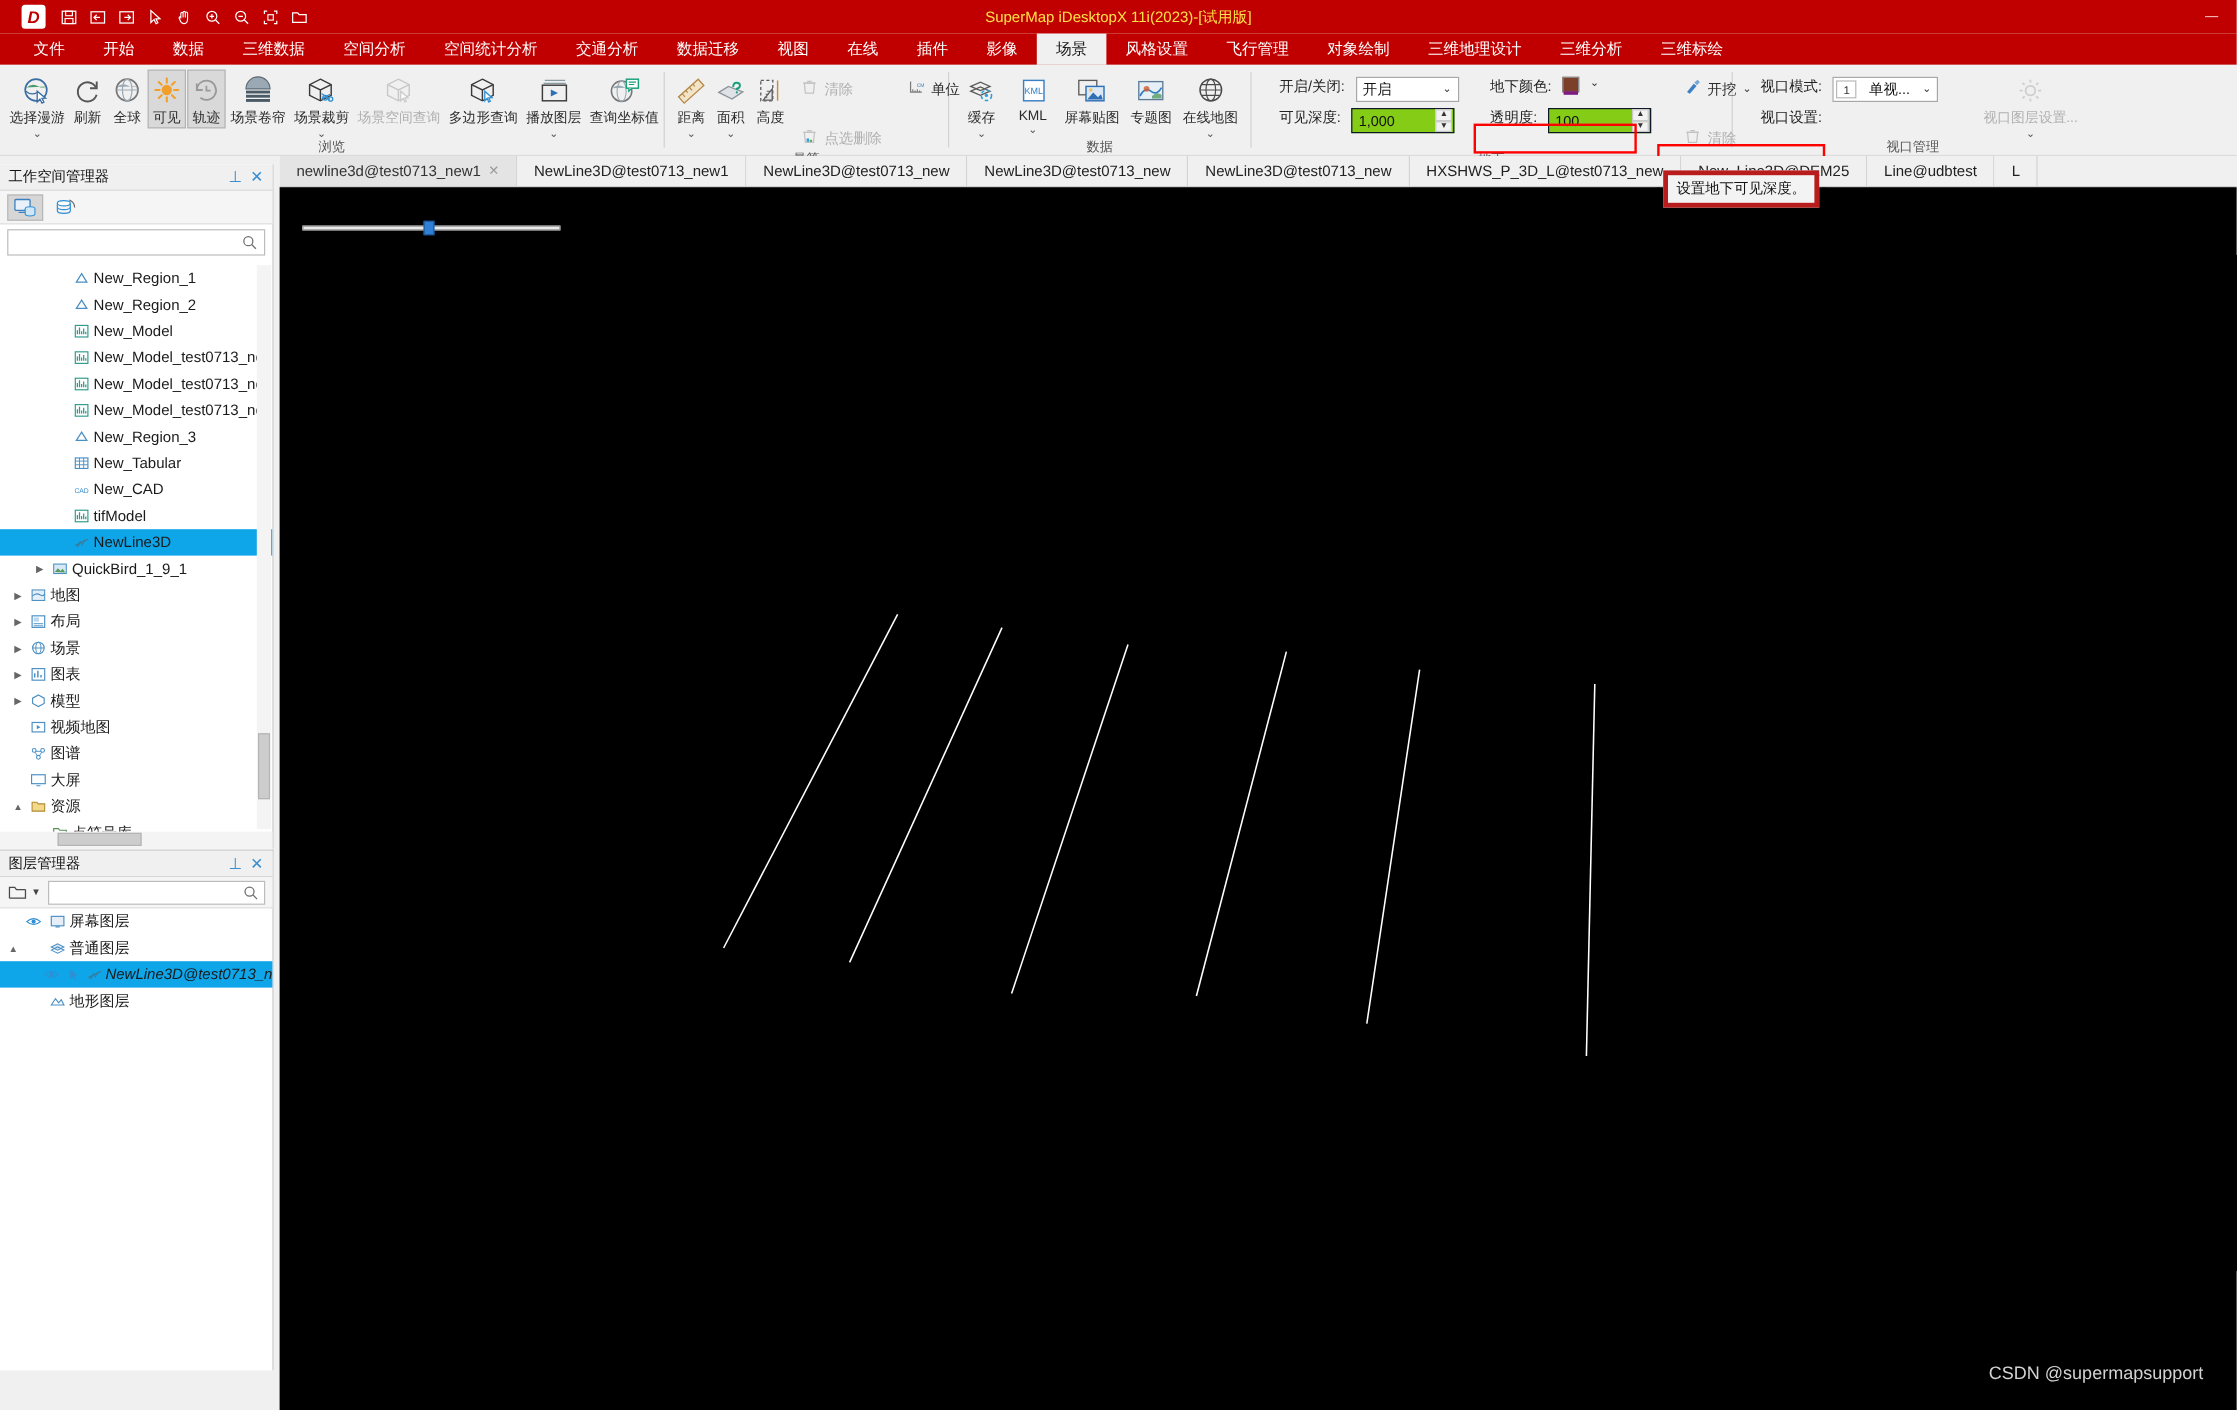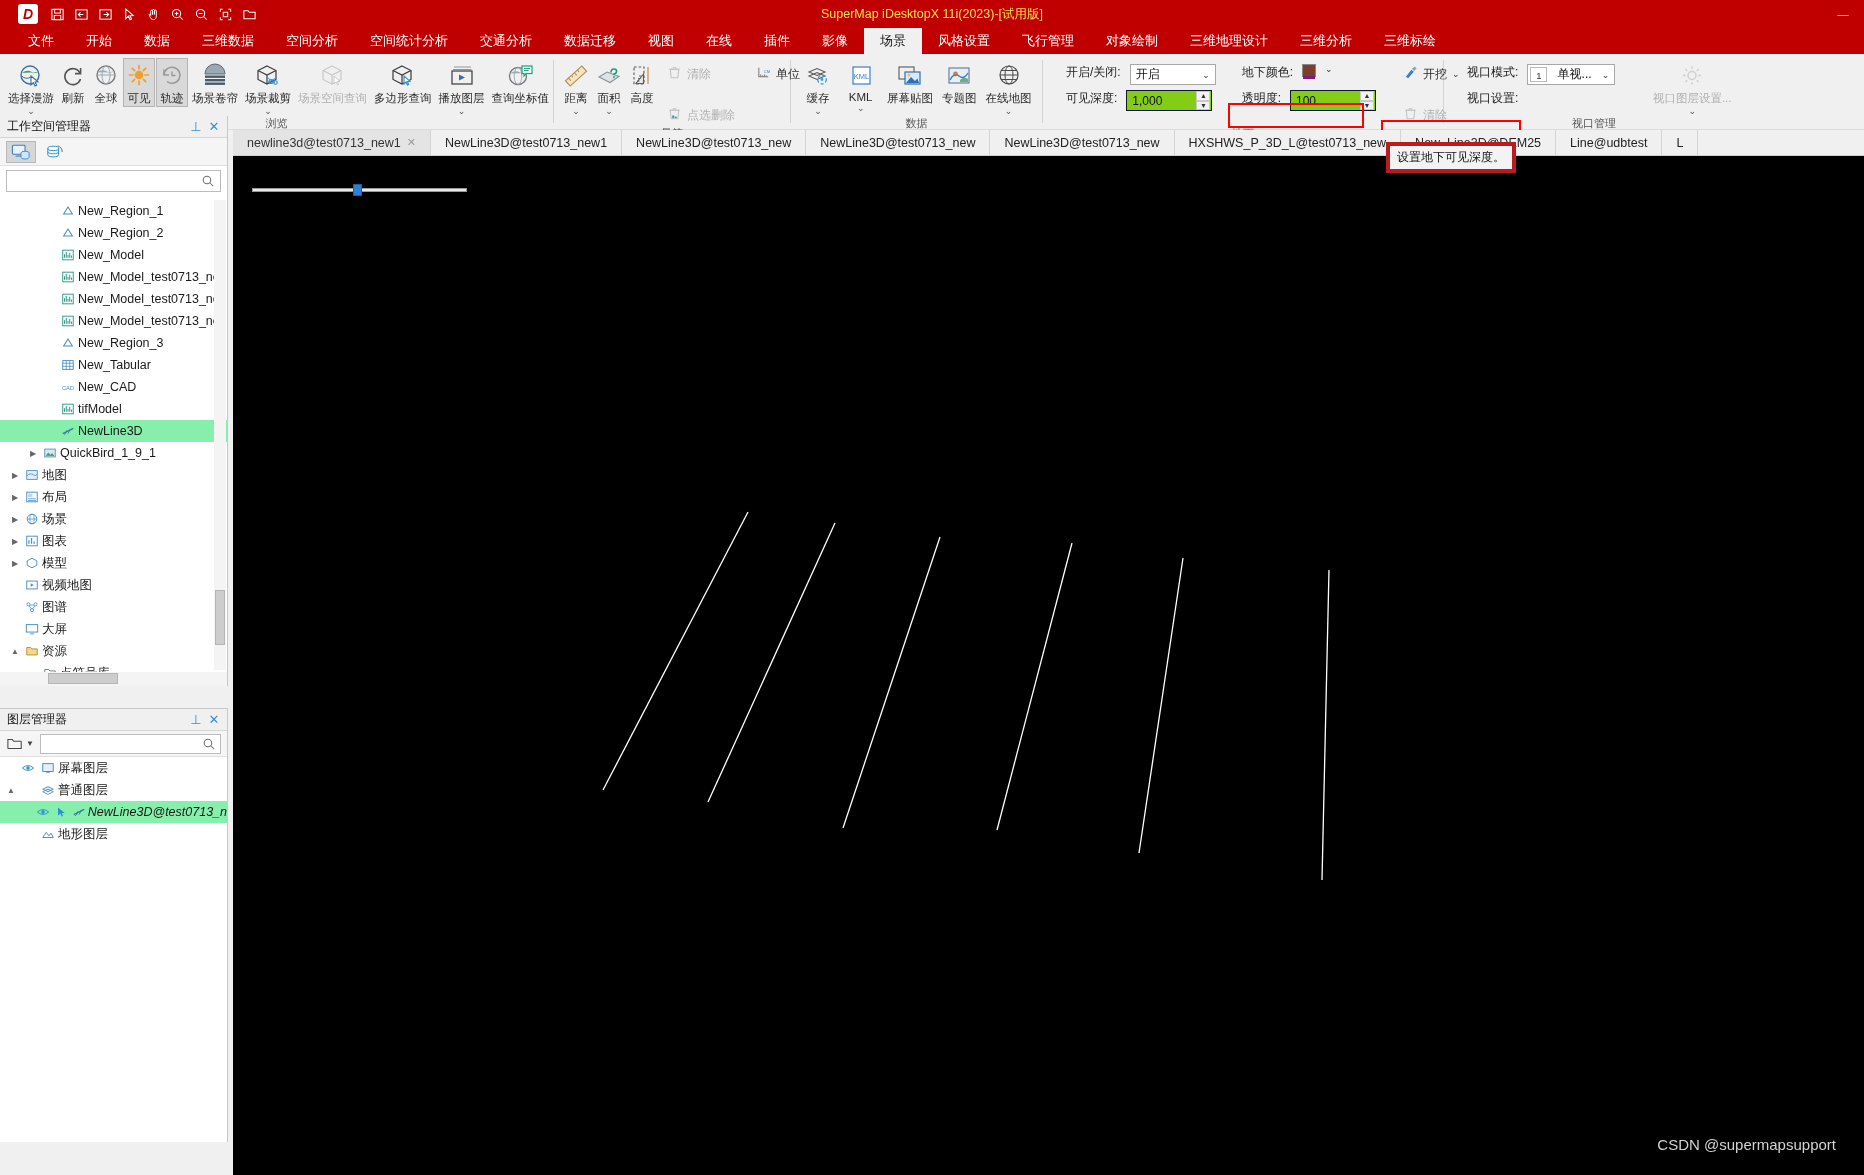--- a/index.html
+++ b/index.html
@@ -104,21 +104,21 @@
   .redbox { position:absolute; border:2px solid #ff0000; pointer-events:none; }
   .tooltip {
     position:absolute; background:#f3f3f3; border:4px solid #b91c1c;
     font-size:12px; color:#111; padding:3px 7px; white-space:nowrap; z-index:40;
   }
   .swatch { width:14px; height:13px; border:1px solid #888; background:#7b3f2a; position:relative; }
   .swatch::after { content:''; position:absolute; left:0; right:0; bottom:-3px; height:3px; background:#7e1b7e; }
 
   
   .panel-ws {
-    position:absolute; left:0; top:116px; width:228px; height:570px;
+    position:absolute; left:0; top:137px; width:228px; height:570px;
     background:#ffffff; border-right:1px solid #c8c8c8;
   }
   .panel-head {
     height:22px; background:#f0f0f0; border-bottom:1px solid #d5d5d5;
     display:flex; align-items:center; padding:0 4px 0 7px;
   }
   .panel-head .ttl { font-size:12px; color:#111; flex:1; }
   .panel-head .pin, .panel-head .cls {
     width:18px; text-align:center; color:#3a8fd0; font-size:13px; cursor:pointer;
   }
@@ -130,21 +130,21 @@
   .ws-tb-btn.on { background:#d6d6d6; border:1px solid #b8b8b8; }
   .ws-search {
     margin:4px 6px; height:22px; border:1px solid #bcbcbc; background:#fff;
     display:flex; align-items:center; justify-content:flex-end; padding-right:5px;
   }
   .tree { position:absolute; left:0; top:84px; right:0; bottom:0; overflow:hidden; }
   .tnode {
     height:22px; display:flex; align-items:center; font-size:12.5px; color:#1a1a1a;
     padding-left:8px; cursor:pointer; white-space:nowrap;
   }
-  .tnode.sel { background:#86efac; }
+  .tnode.sel { background:#0ea5e9; }
   .tnode .exp { width:14px; font-size:8px; color:#666; display:flex; align-items:center; justify-content:center; }
   .tnode .tic { width:20px; display:flex; align-items:center; justify-content:center; }
   .vscroll {
     position:absolute; right:1px; top:84px; width:12px; bottom:16px; background:#f4f4f4;
   }
   .vthumb { position:absolute; left:1px; width:10px; background:#cdcdcd; border:1px solid #b5b5b5; }
   .hscroll-ws { position:absolute; left:0; bottom:0; height:14px; right:0; background:#f4f4f4; }
   .hthumb { position:absolute; top:1px; height:11px; background:#cdcdcd; border:1px solid #b5b5b5; }
 
   .panel-ly {

